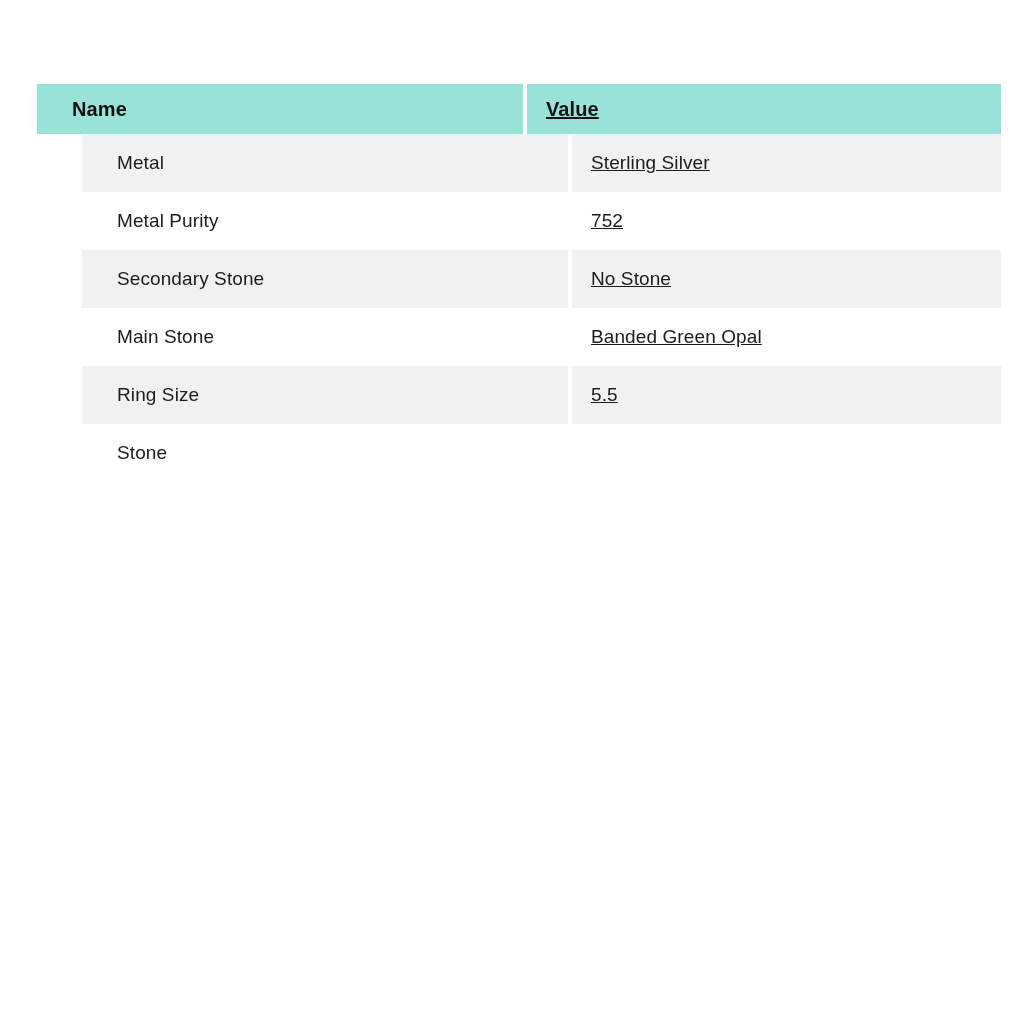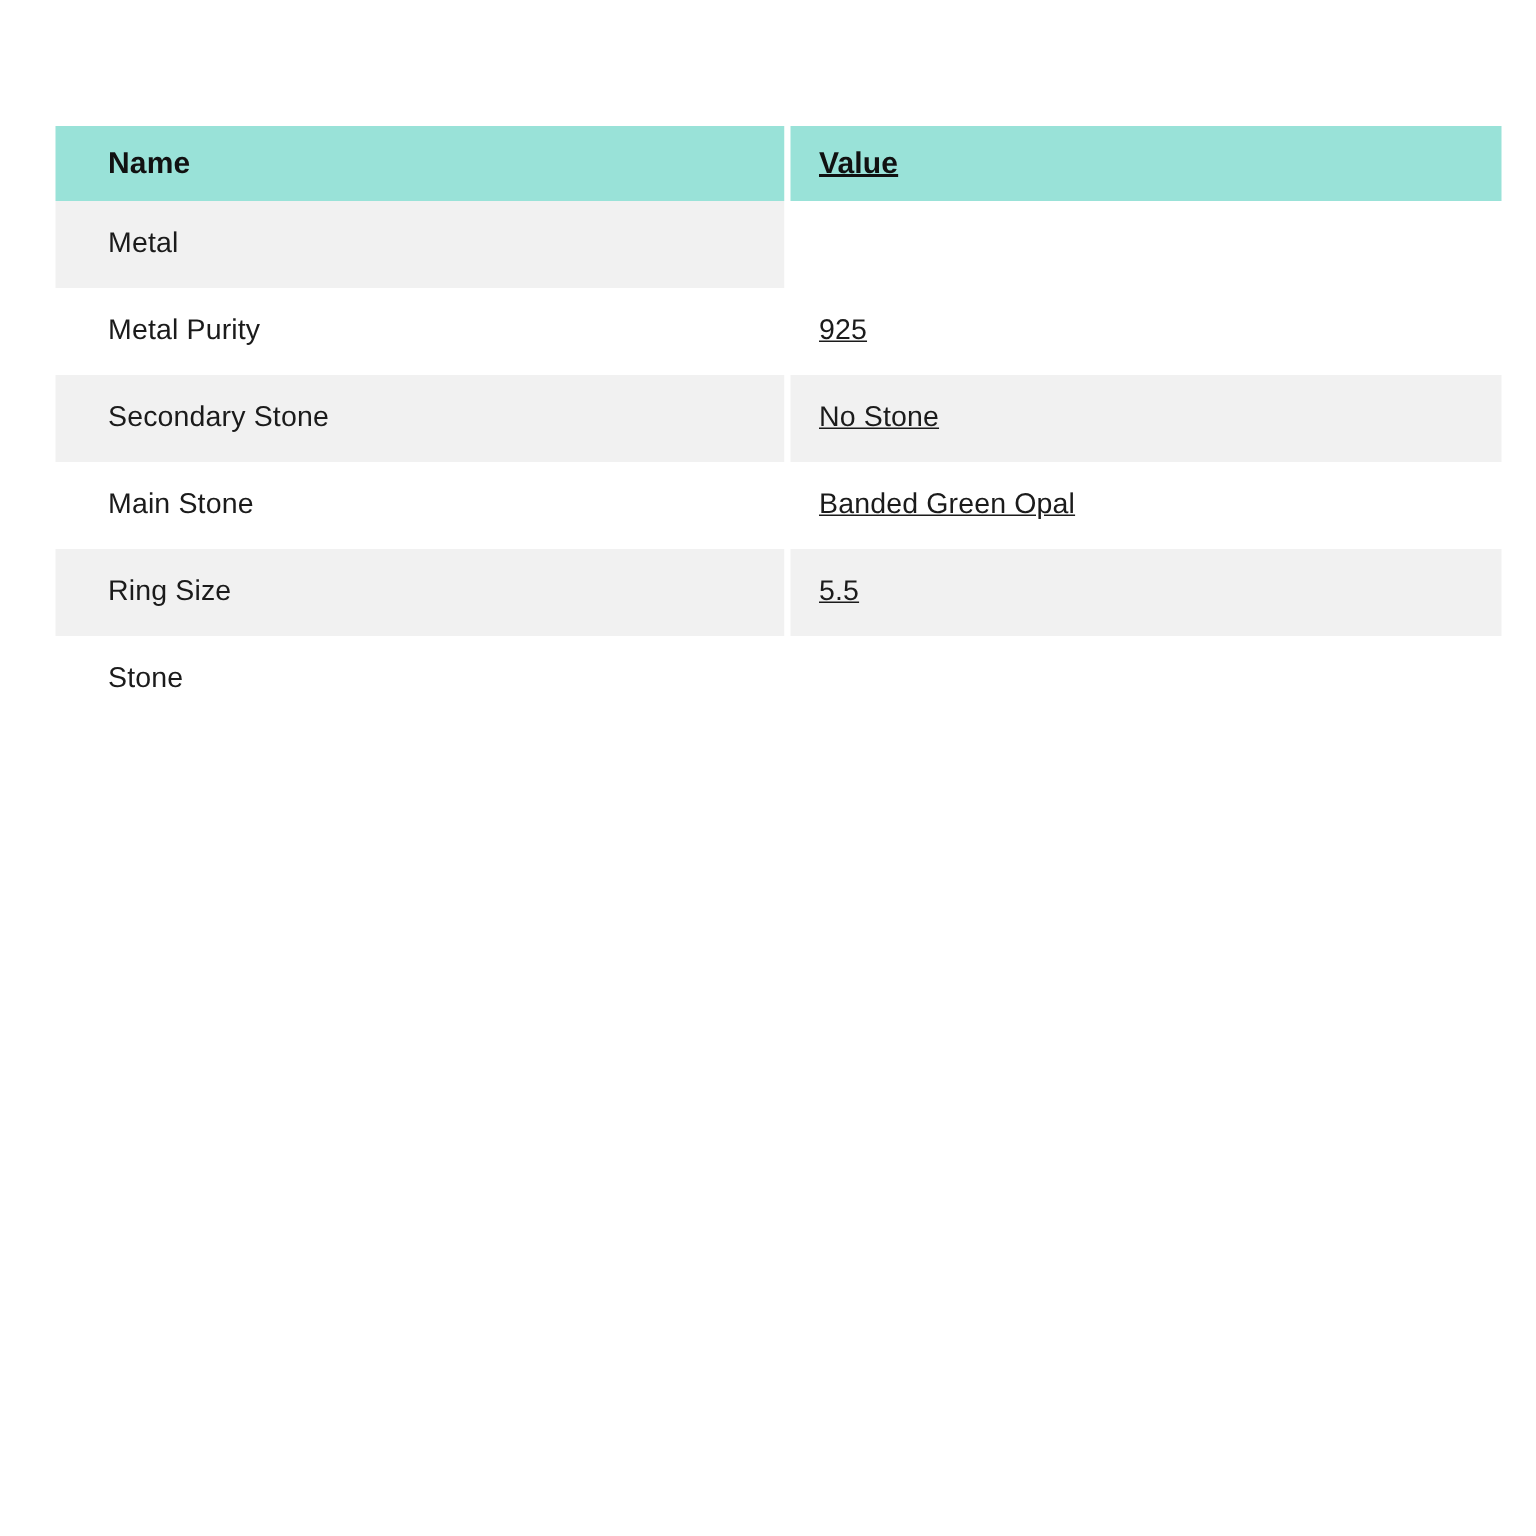--- a/index.html
+++ b/index.html
@@ -21,20 +21,21 @@
   }
   .t-row{
     display:flex;
     align-items:stretch;
   }
   .t-row.header{
     height:50px;
   }
   .t-row.body-row{
     height:58px;
+    margin-left:45px;
   }
   .cell{
     display:flex;
     align-items:center;
     font-size:19px;
     letter-spacing:0.1px;
   }
   .cell-left{
     width:486px;
     padding-left:35px;
@@ -71,26 +72,27 @@
     <div class="cell cell-left">Name</div>
     <div class="col-spacer"></div>
     <div class="cell cell-right">Value</div>
   </div>
 
   <div class="rows">
 
     <div class="t-row body-row">
       <div class="cell cell-left">Metal</div>
       <div class="col-spacer"></div>
+      <div class="cell cell-right">Sterling Silver</div>
     </div>
 
     <div class="t-row body-row">
       <div class="cell cell-left">Metal Purity</div>
       <div class="col-spacer"></div>
-      <div class="cell cell-right">925</div>
+      <div class="cell cell-right">752</div>
     </div>
 
     <div class="t-row body-row">
       <div class="cell cell-left">Secondary Stone</div>
       <div class="col-spacer"></div>
       <div class="cell cell-right">No Stone</div>
     </div>
 
     <div class="t-row body-row">
       <div class="cell cell-left">Main Stone</div>

